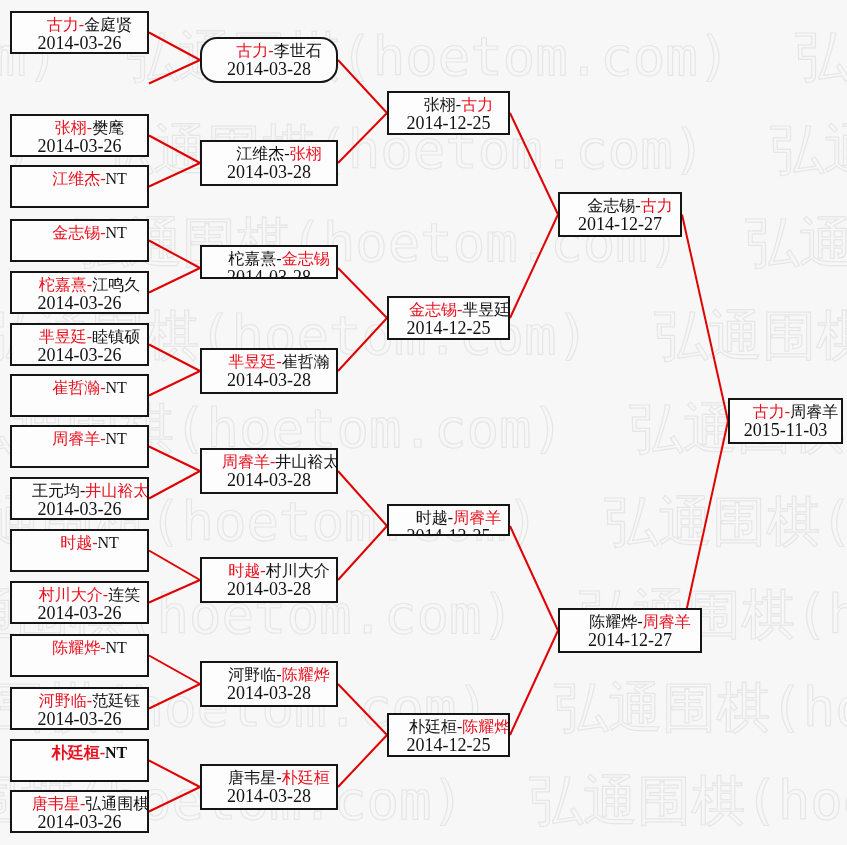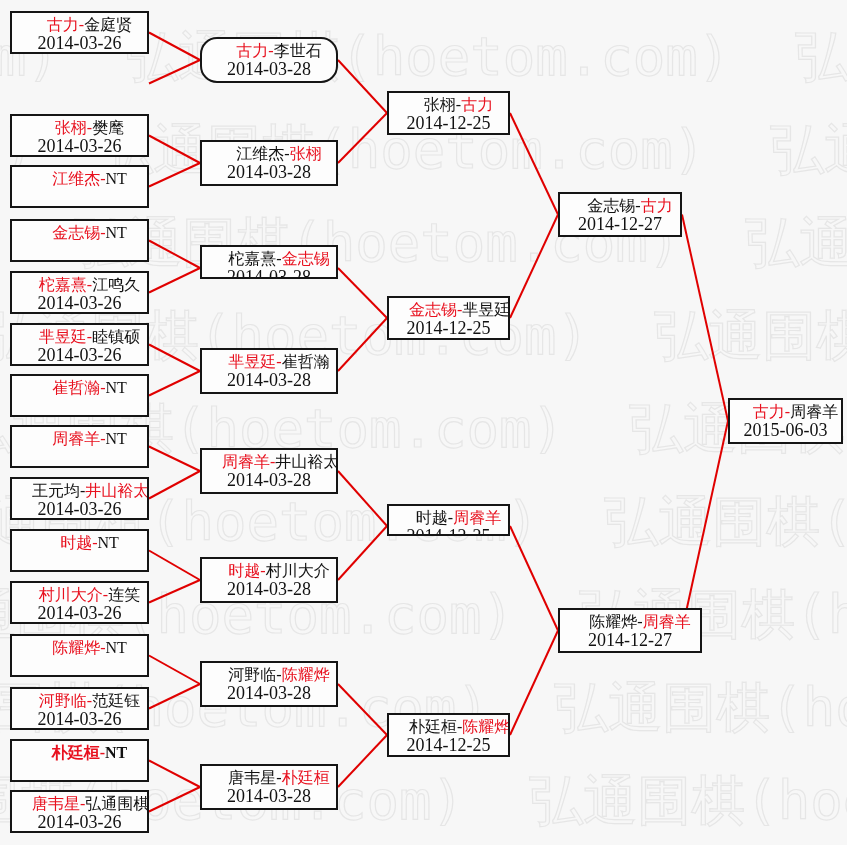--- a/index.html
+++ b/index.html
@@ -208,15 +208,15 @@
     <div class="match-box" style="left: 558px; top: 192px; width: 124px; height: 45px;">
       <div class="l1"><span>金志锡</span><span>-</span><span class="red">古力</span></div>
       <div class="date">2014-12-27</div>
     </div>
     <div class="match-box" style="left: 558px; top: 608px; width: 144px; height: 45px; text-align: center;">
       <div class="l1"><span>陈耀烨</span><span>-</span><span class="red">周睿羊</span></div>
       <div class="date">2014-12-27</div>
     </div>
     <div class="match-box" style="left: 728px; top: 398px; width: 115px; height: 46px;">
       <div class="l1"><span class="red">古力</span><span class="red">-</span><span>周睿羊</span></div>
-      <div class="date">2015-06-03</div>
+      <div class="date">2015-11-03</div>
     </div>
   </div>
 
 </body></html>

